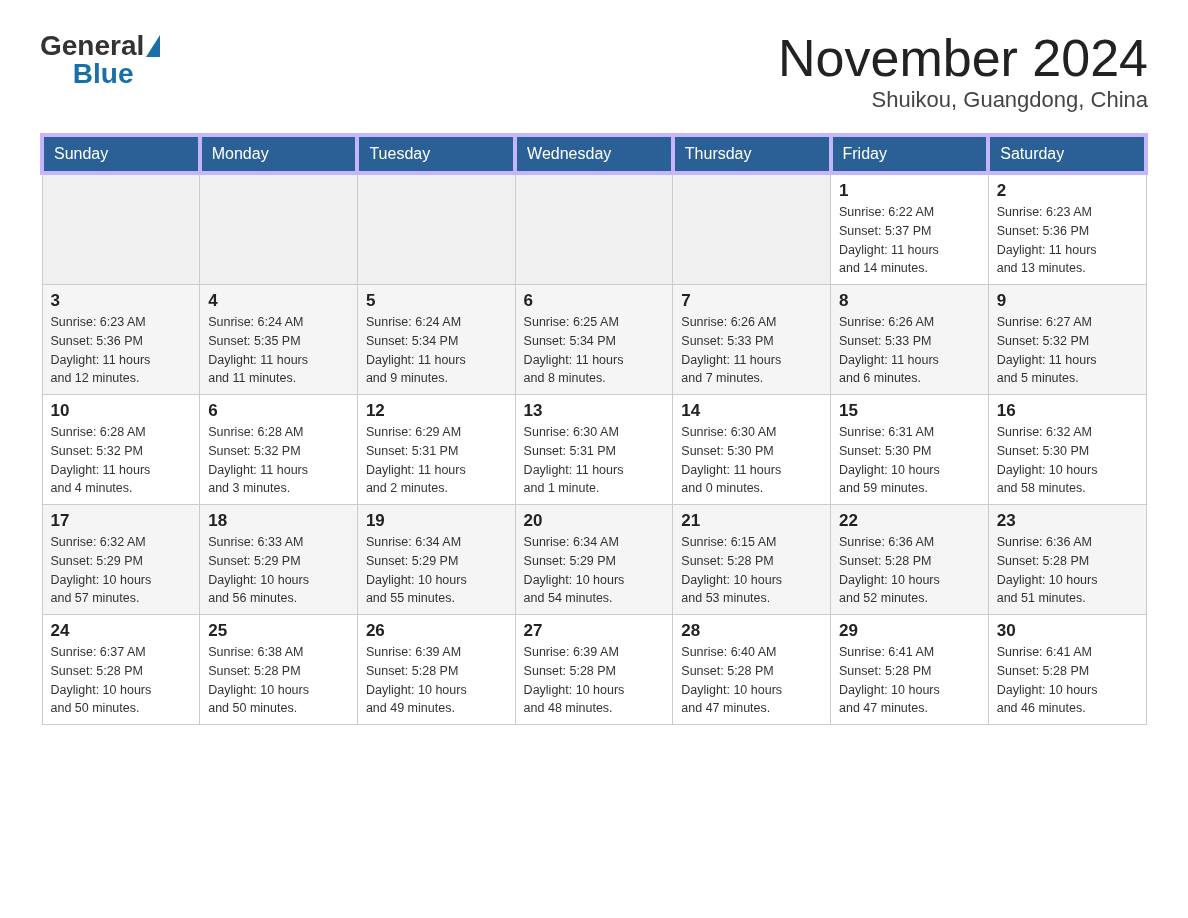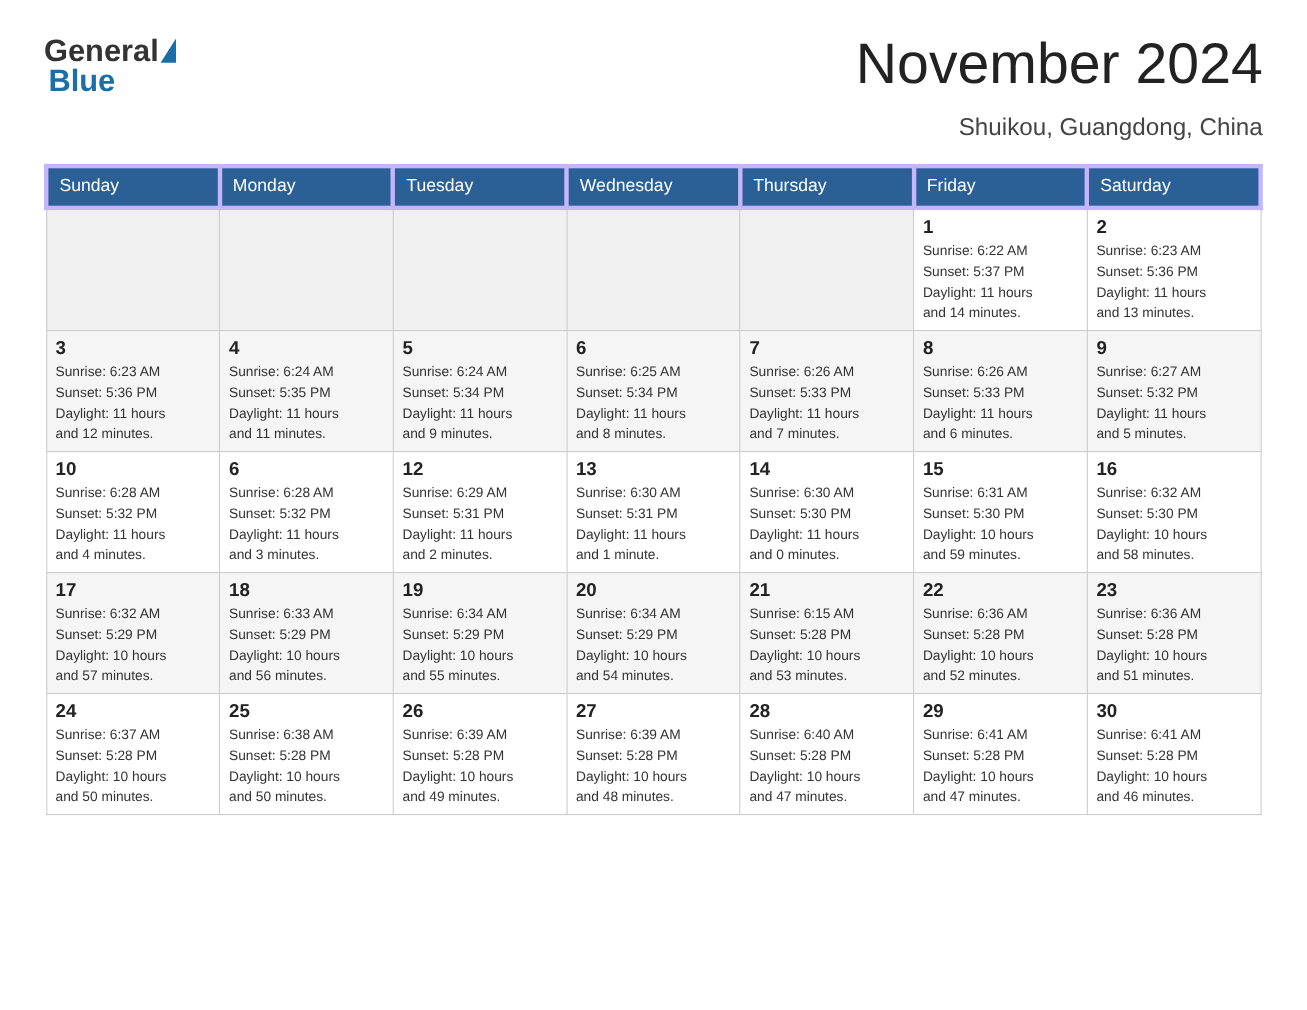--- a/index.html
+++ b/index.html
@@ -12,21 +12,21 @@
     }
     .header {
       display: flex;
       justify-content: space-between;
       align-items: flex-start;
       margin-bottom: 20px;
     }
     .logo {
       display: flex;
       flex-direction: column;
-      align-items: flex-start;
+      align-items: center;
     }
     .logo-text {
       display: flex;
       align-items: center;
       font-size: 28px;
       font-weight: bold;
       color: #333;
     }
     .logo-general { color: #333; }
     .logo-triangle {
@@ -47,21 +47,21 @@
     }
     .month-title {
       font-size: 52px;
       font-weight: normal;
       color: #222;
       line-height: 1.1;
     }
     .location {
       font-size: 22px;
       color: #444;
-      margin-top: 16px;
+      margin-top: 0;
     }
     .calendar-table {
       width: 100%;
       border-collapse: collapse;
       table-layout: fixed;
     }
     .calendar-table th {
       background-color: #2a6095;
       color: #fff;
       font-size: 16px;

